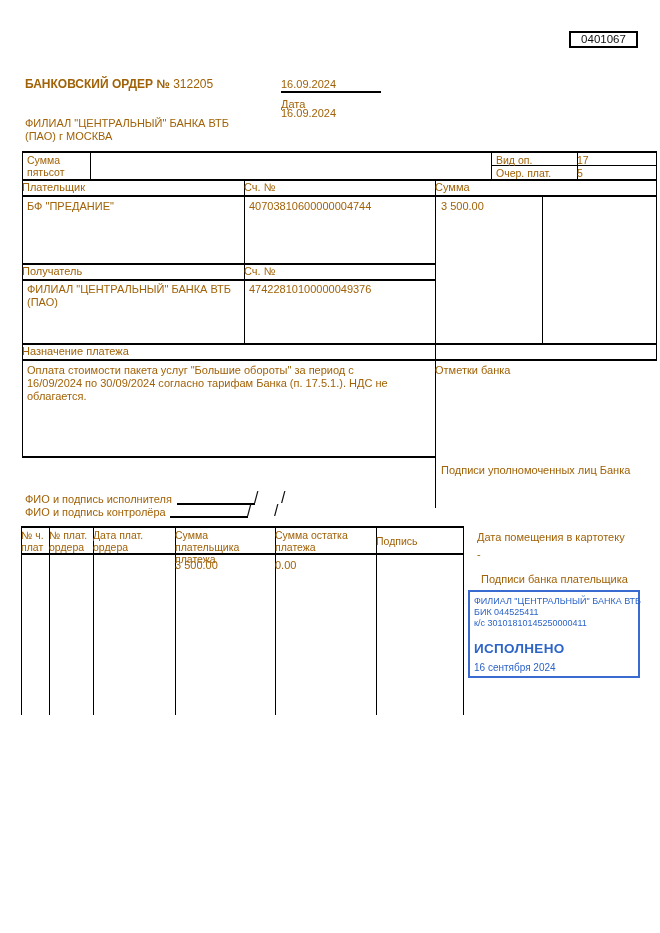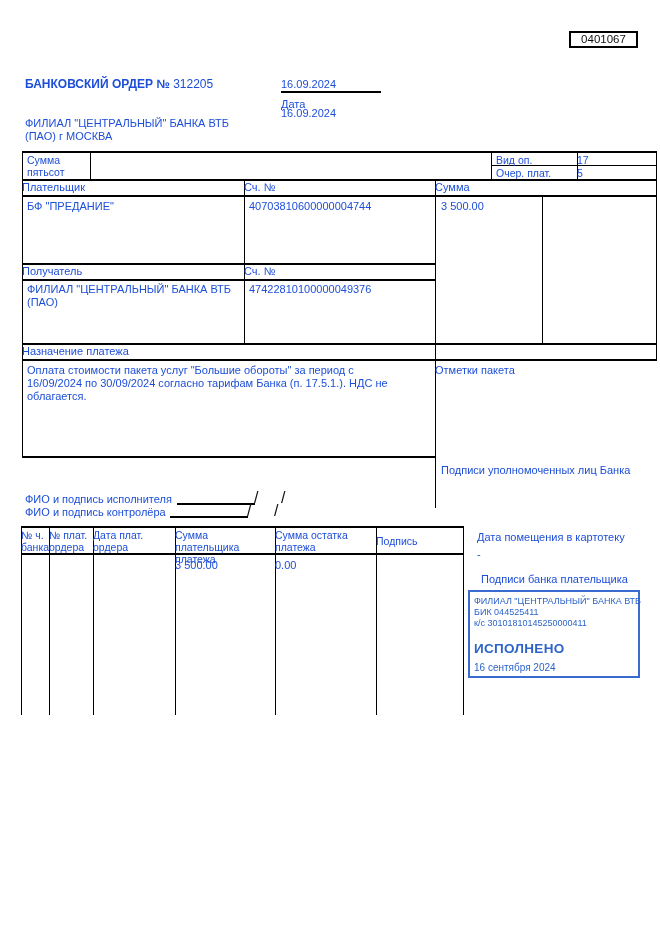--- a/index.html
+++ b/index.html
@@ -1,19 +1,19 @@
 <!DOCTYPE html>
 <html><head>
 <meta charset="utf-8">
 <style>
   *{margin:0;padding:0;box-sizing:border-box}
   html,body{background:#ffffff}
   body{font-family:"Liberation Sans","DejaVu Sans",sans-serif;color:#111}
   .page{position:relative;width:660px;height:933px;background:#fff;overflow:hidden}
-  .t{position:absolute;font-size:11px;line-height:13px;white-space:nowrap;color:#1d4ed8}
+  .t{position:absolute;font-size:11px;line-height:13px;white-space:nowrap;color:#a16207}
   .c{text-align:left}
   .s{font-size:10.5px;line-height:12px}
   .b{font-weight:bold}
   .wrap{white-space:normal}
   .h{position:absolute;height:2px;background:#000}
   .h1{position:absolute;height:1px;background:#000}
   .v{position:absolute;width:1px;background:#000}
   .slash{position:absolute;font-size:16px;line-height:18px;color:#111}
   .formbox{position:absolute;left:569px;top:31px;width:69px;height:17px;border:2px solid #000;
            font-size:11.5px;line-height:13px;text-align:center}
@@ -76,42 +76,42 @@
   <div class="t c" style="left:22px;top:265px;width:222px">Получатель</div>
   <div class="t c" style="left:244px;top:265px;width:191px">Сч. №</div>
   <div class="t" style="left:27px;top:283px">ФИЛИАЛ "ЦЕНТРАЛЬНЫЙ" БАНКА ВТБ</div>
   <div class="t" style="left:27px;top:296px">(ПАО)</div>
   <div class="t" style="left:249px;top:283px">47422810100000049376</div>
 
   <div class="t c" style="left:22px;top:345px;width:413px">Назначение платежа</div>
   <div class="t" style="left:27px;top:364px">Оплата стоимости пакета услуг "Большие обороты" за период с</div>
   <div class="t" style="left:27px;top:377px">16/09/2024 по 30/09/2024 согласно тарифам Банка (п. 17.5.1.). НДС не</div>
   <div class="t" style="left:27px;top:390px">облагается.</div>
-  <div class="t c" style="left:435px;top:364px;width:222px">Отметки пакета</div>
+  <div class="t c" style="left:435px;top:364px;width:222px">Отметки банка</div>
   <div class="t" style="left:441px;top:464px">Подписи уполномоченных лиц Банка</div>
 
   <div class="t" style="left:25px;top:493px">ФИО и подпись исполнителя</div>
   <div class="h" style="left:177px;top:503px;width:78px"></div>
   <div class="slash" style="left:254px;top:489px">/</div>
   <div class="slash" style="left:281px;top:489px">/</div>
   <div class="t" style="left:25px;top:506px">ФИО и подпись контролёра</div>
   <div class="h" style="left:170px;top:516px;width:78px"></div>
   <div class="slash" style="left:247px;top:502px">/</div>
   <div class="slash" style="left:274px;top:502px">/</div>
 
   <div class="h" style="left:21px;top:526px;width:443px"></div>
   <div class="h" style="left:21px;top:553px;width:443px"></div>
   <div class="v" style="left:21px;top:526px;height:189px"></div>
   <div class="v" style="left:49px;top:526px;height:189px"></div>
   <div class="v" style="left:93px;top:526px;height:189px"></div>
   <div class="v" style="left:175px;top:526px;height:189px"></div>
   <div class="v" style="left:275px;top:526px;height:189px"></div>
   <div class="v" style="left:376px;top:526px;height:189px"></div>
   <div class="v" style="left:463px;top:526px;height:189px"></div>
-  <div class="t s c wrap" style="left:21px;top:529px;width:28px">№ ч. банка</div>
+  <div class="t s c wrap" style="left:21px;top:529px;width:28px">№ ч. плат</div>
   <div class="t s c wrap" style="left:49px;top:529px;width:44px">№ плат. ордера</div>
   <div class="t s c wrap" style="left:93px;top:529px;width:82px">Дата плат. ордера</div>
   <div class="t s c wrap" style="left:175px;top:529px;width:100px">Сумма плательщика платежа</div>
   <div class="t s c wrap" style="left:275px;top:529px;width:101px">Сумма остатка платежа</div>
   <div class="t s c" style="left:376px;top:535px;width:87px">Подпись</div>
   <div class="t c" style="left:175px;top:559px;width:100px">3 500.00</div>
   <div class="t c" style="left:275px;top:559px;width:101px">0.00</div>
 
   <div class="t" style="left:477px;top:531px">Дата помещения в картотеку</div>
   <div class="t c" style="left:477px;top:548px;width:156px">-</div>

